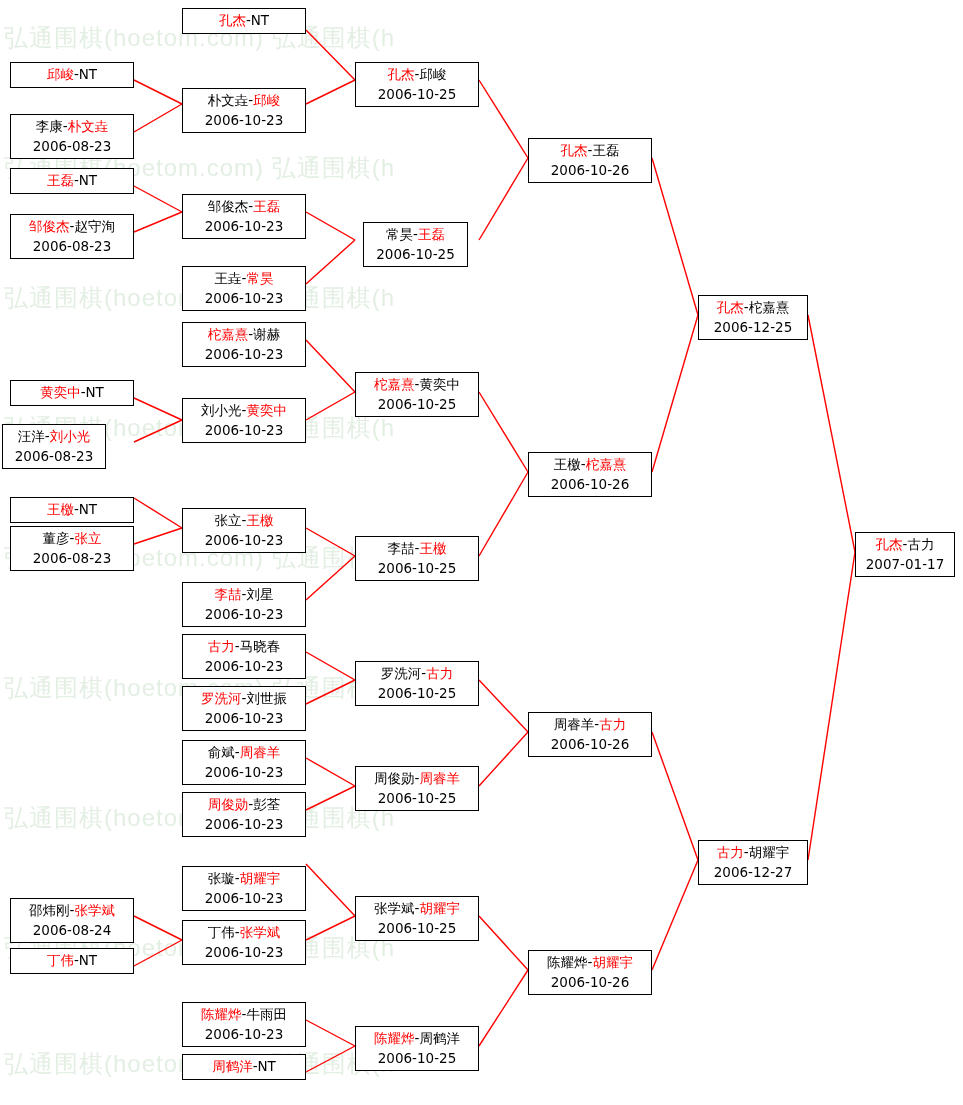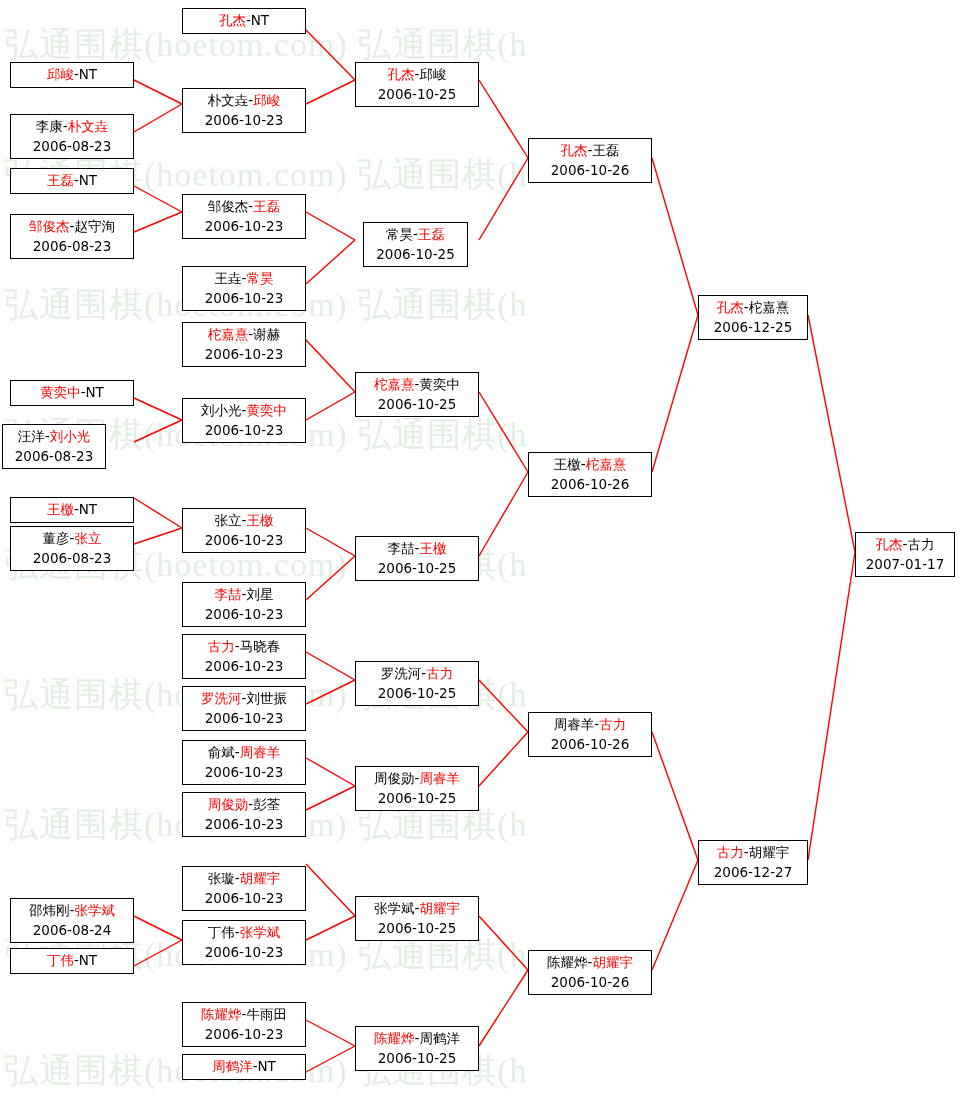--- a/index.html
+++ b/index.html
@@ -19,22 +19,22 @@
   }
   .watermark-layer {
     position: absolute;
     inset: 0;
     pointer-events: none;
     z-index: 0;
   }
   .wm {
     position: absolute;
     color: #e3efe3;
-    font-size: 34px;
-    font-family: Liberation Serif, serif;
+    font-size: 24px;
+    font-family: Liberation Sans, sans-serif;
     white-space: nowrap;
     letter-spacing: 1px;
   }
   svg.lines {
     position: absolute;
     left: 0;
     top: 0;
     width: 963px;
     height: 1105px;
     z-index: 1;

